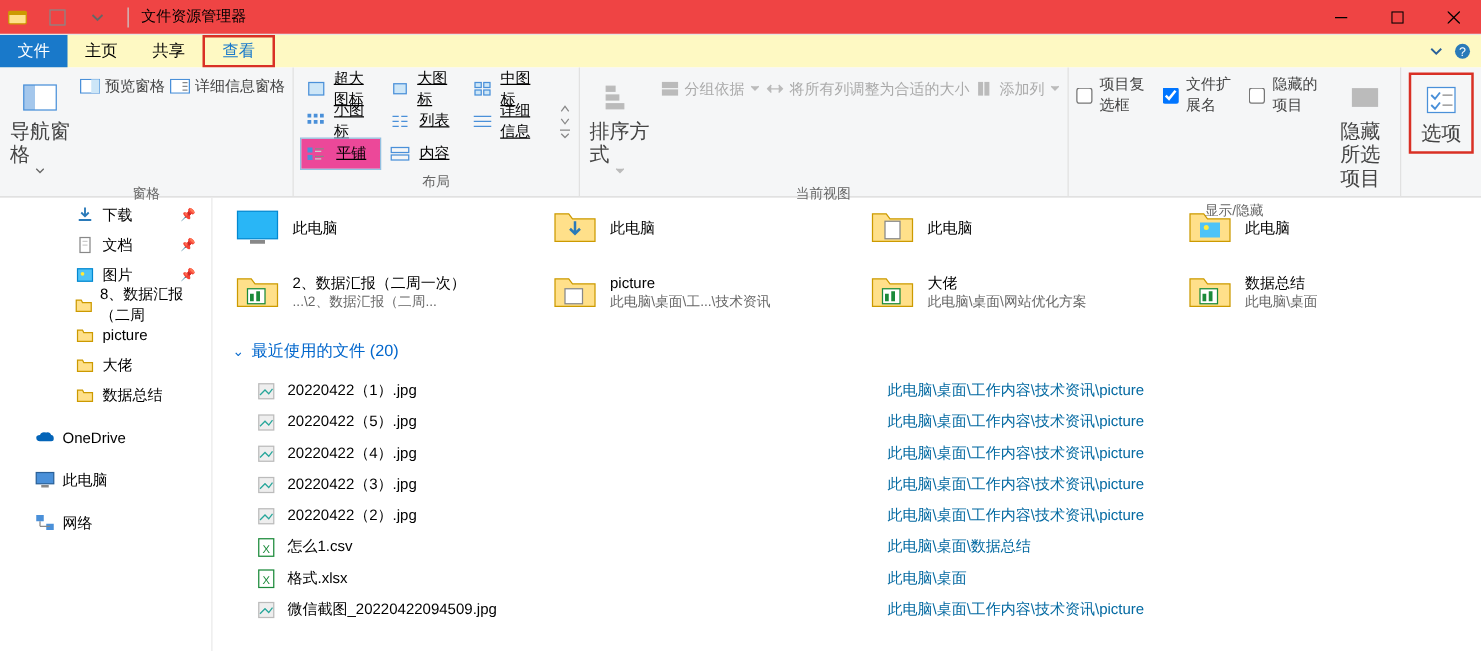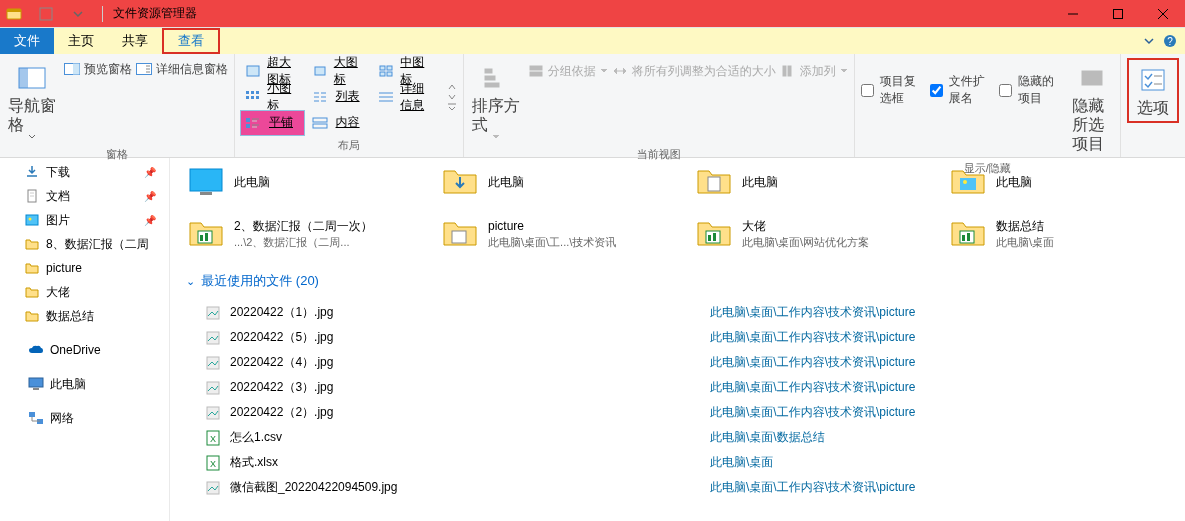--- a/index.html
+++ b/index.html
@@ -44,21 +44,21 @@
 .layout-item .ic { width: 18px; height: 16px; display: inline-flex; align-items: center; }
 .chk { display: flex; align-items: center; gap: 6px; height: 24px; font-size: 12px; color: #444; }
 .chk input { width: 13px; height: 13px; }
 
 
 .content { flex: 1; display: flex; overflow: hidden; }
 
 
 .nav { width: 170px; border-right: 1px solid #eaeaea; padding-top: 2px; overflow-y: auto; }
 .nav-item { display: flex; align-items: center; height: 24px; padding-left: 28px; gap: 6px; cursor: default; font-size: 12px; position: relative; }
-.nav-item.l2 { padding-left: 24px; }
+.nav-item.l2 { padding-left: 60px; }
 .nav-item .pin { margin-left: auto; margin-right: 12px; font-size: 10px; color: #888; }
 .nav-item .ic { width: 16px; height: 16px; display: inline-flex; align-items: center; justify-content: center; }
 
 
 .main { flex: 1; overflow: auto; padding: 4px 8px 8px 16px; }
 
 
 .tiles { display: flex; gap: 16px; margin-bottom: 12px; }
 .tile { display: flex; align-items: center; gap: 8px; width: 218px; cursor: default; }
 .tile .fic { width: 40px; height: 40px; display: flex; align-items: center; justify-content: center; }
@@ -351,21 +351,21 @@
               <polyline points="1,1 4,4 7,1" fill="none" stroke="#bbb"></polyline>
             </svg>
           </div>
       </div>
     </div>
     <div class="rgroup-label">当前视图</div>
   </div>
 
   <div class="rgroup">
     <div class="rgroup-body">
-      <div class="sidebtns" style="margin-top:20px;">
+      <div class="sidebtns" style="margin-top:6px;">
         <label class="chk">
             <input type="checkbox" style="">
             <span>项目复选框</span>
           </label>
         <label class="chk">
             <input type="checkbox" checked="" style="">
             <span>文件扩展名</span>
           </label>
         <label class="chk">
             <input type="checkbox" style="">

